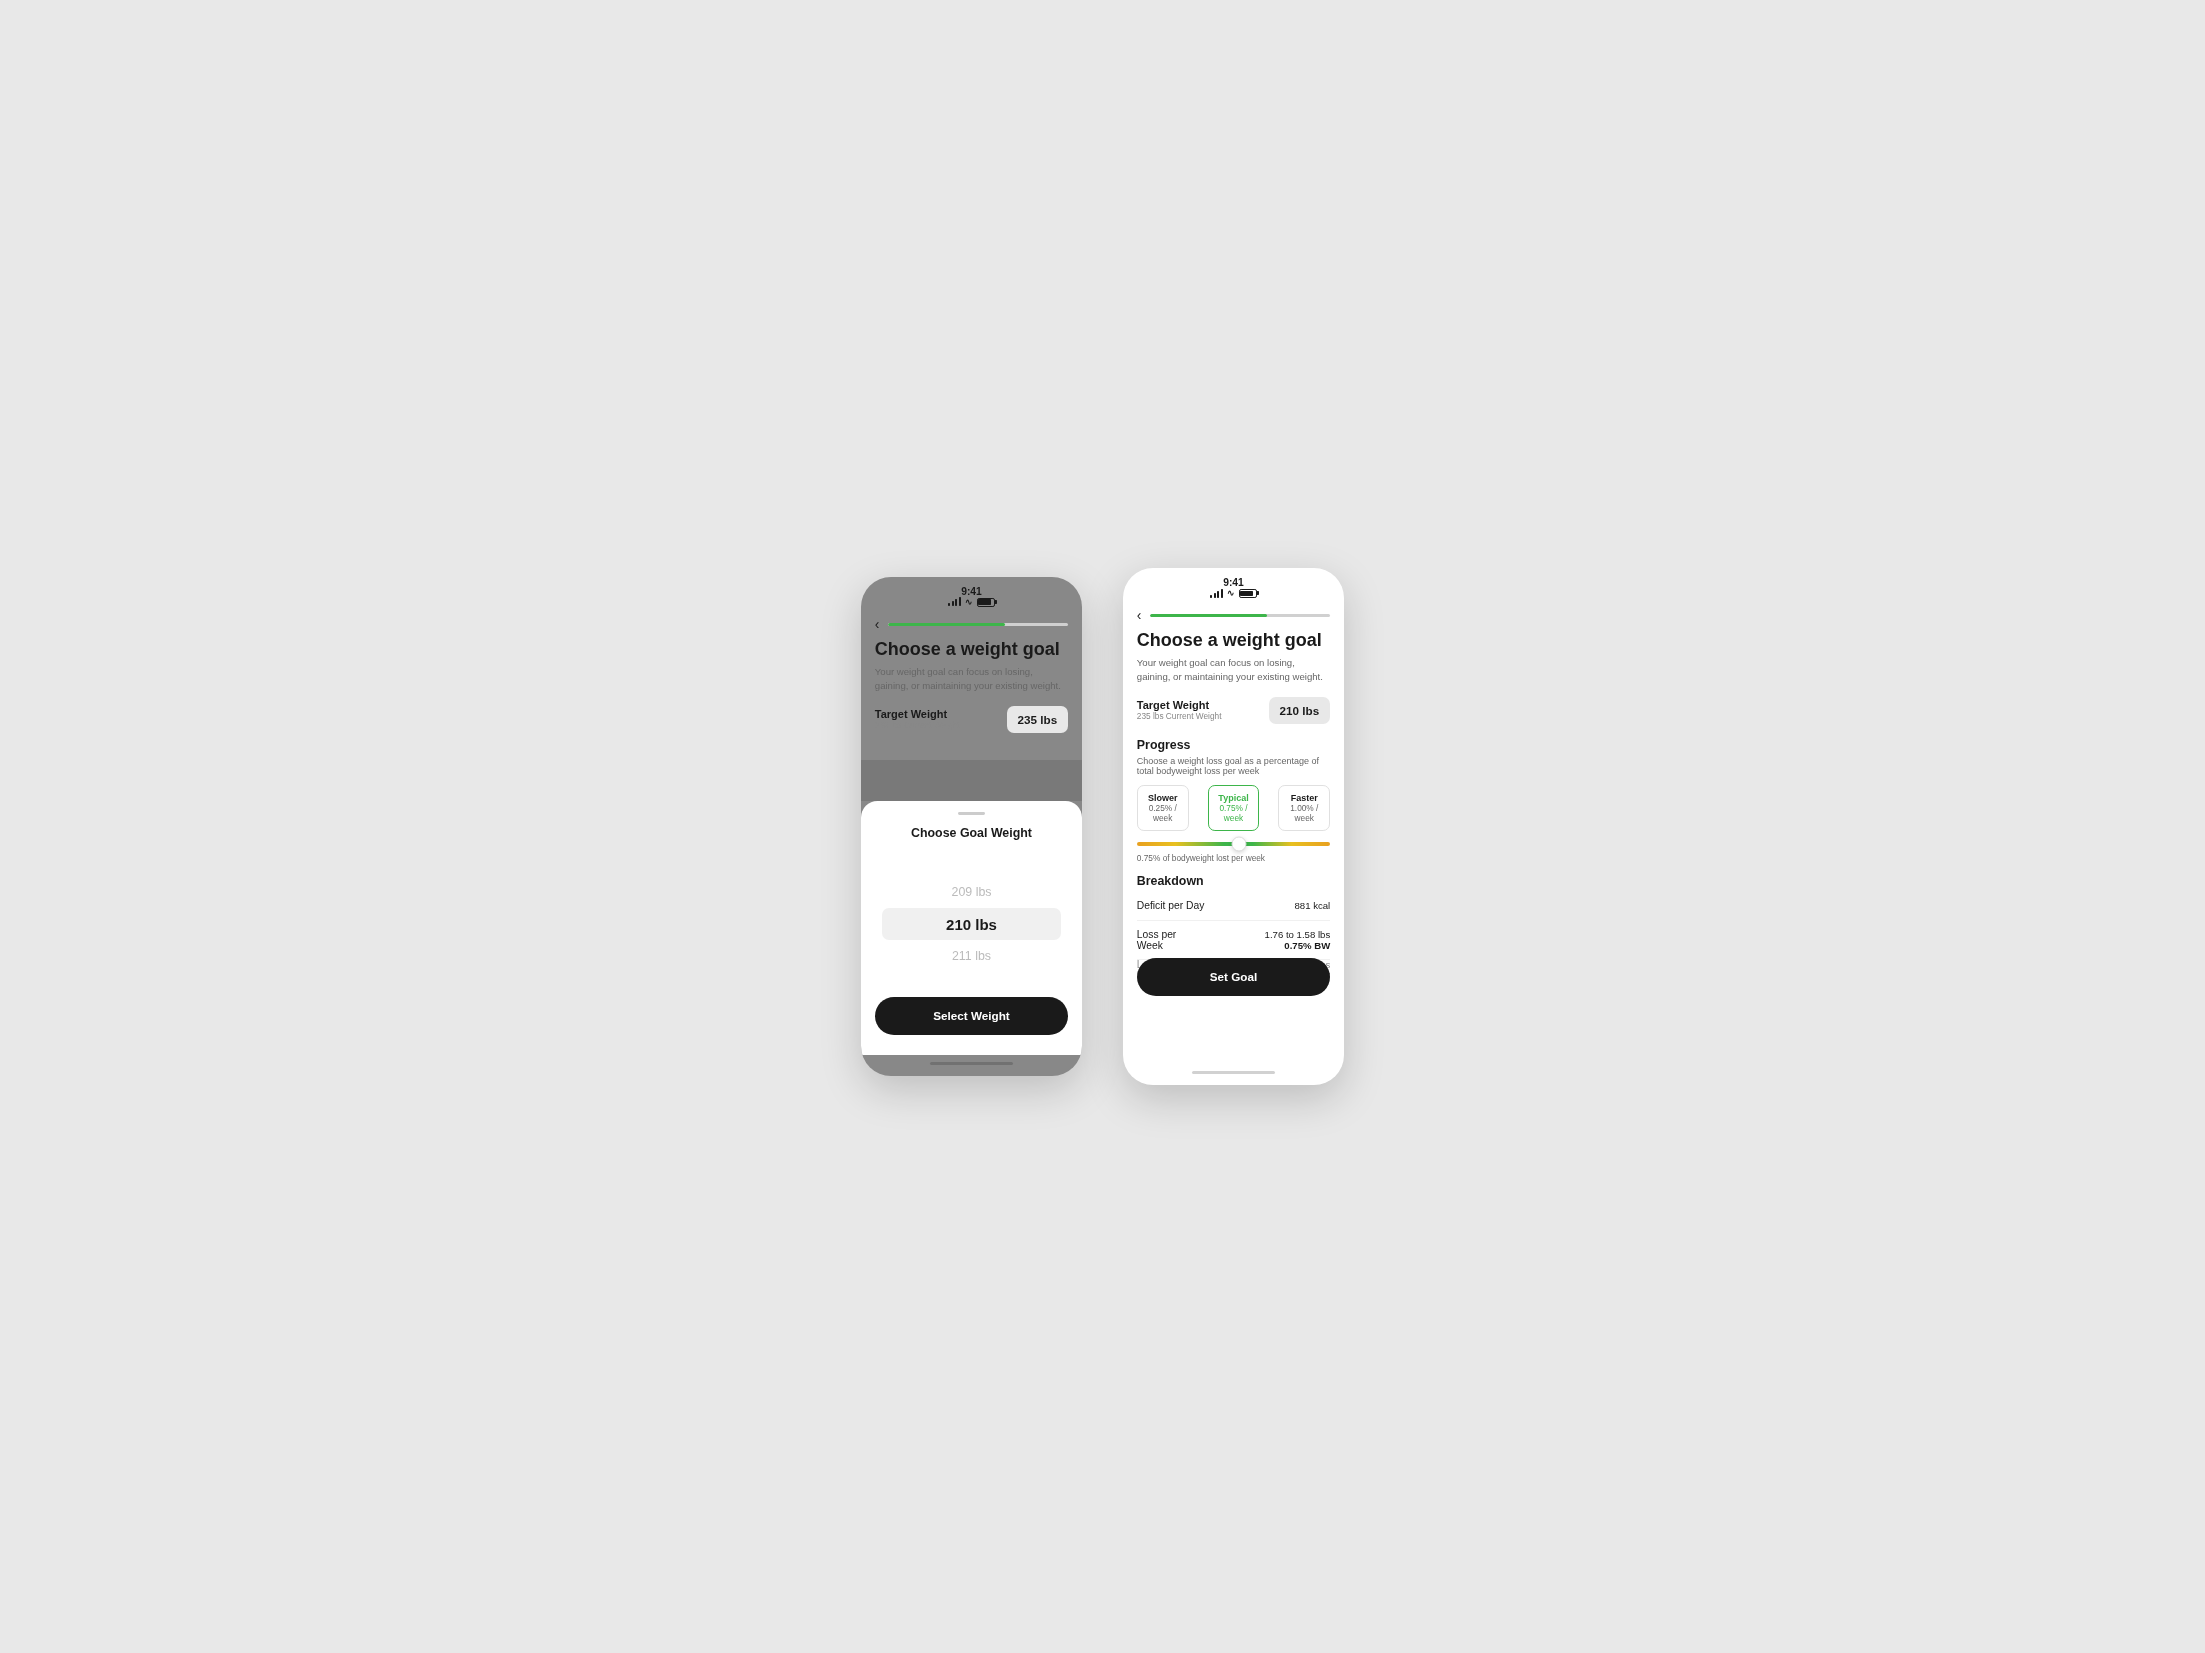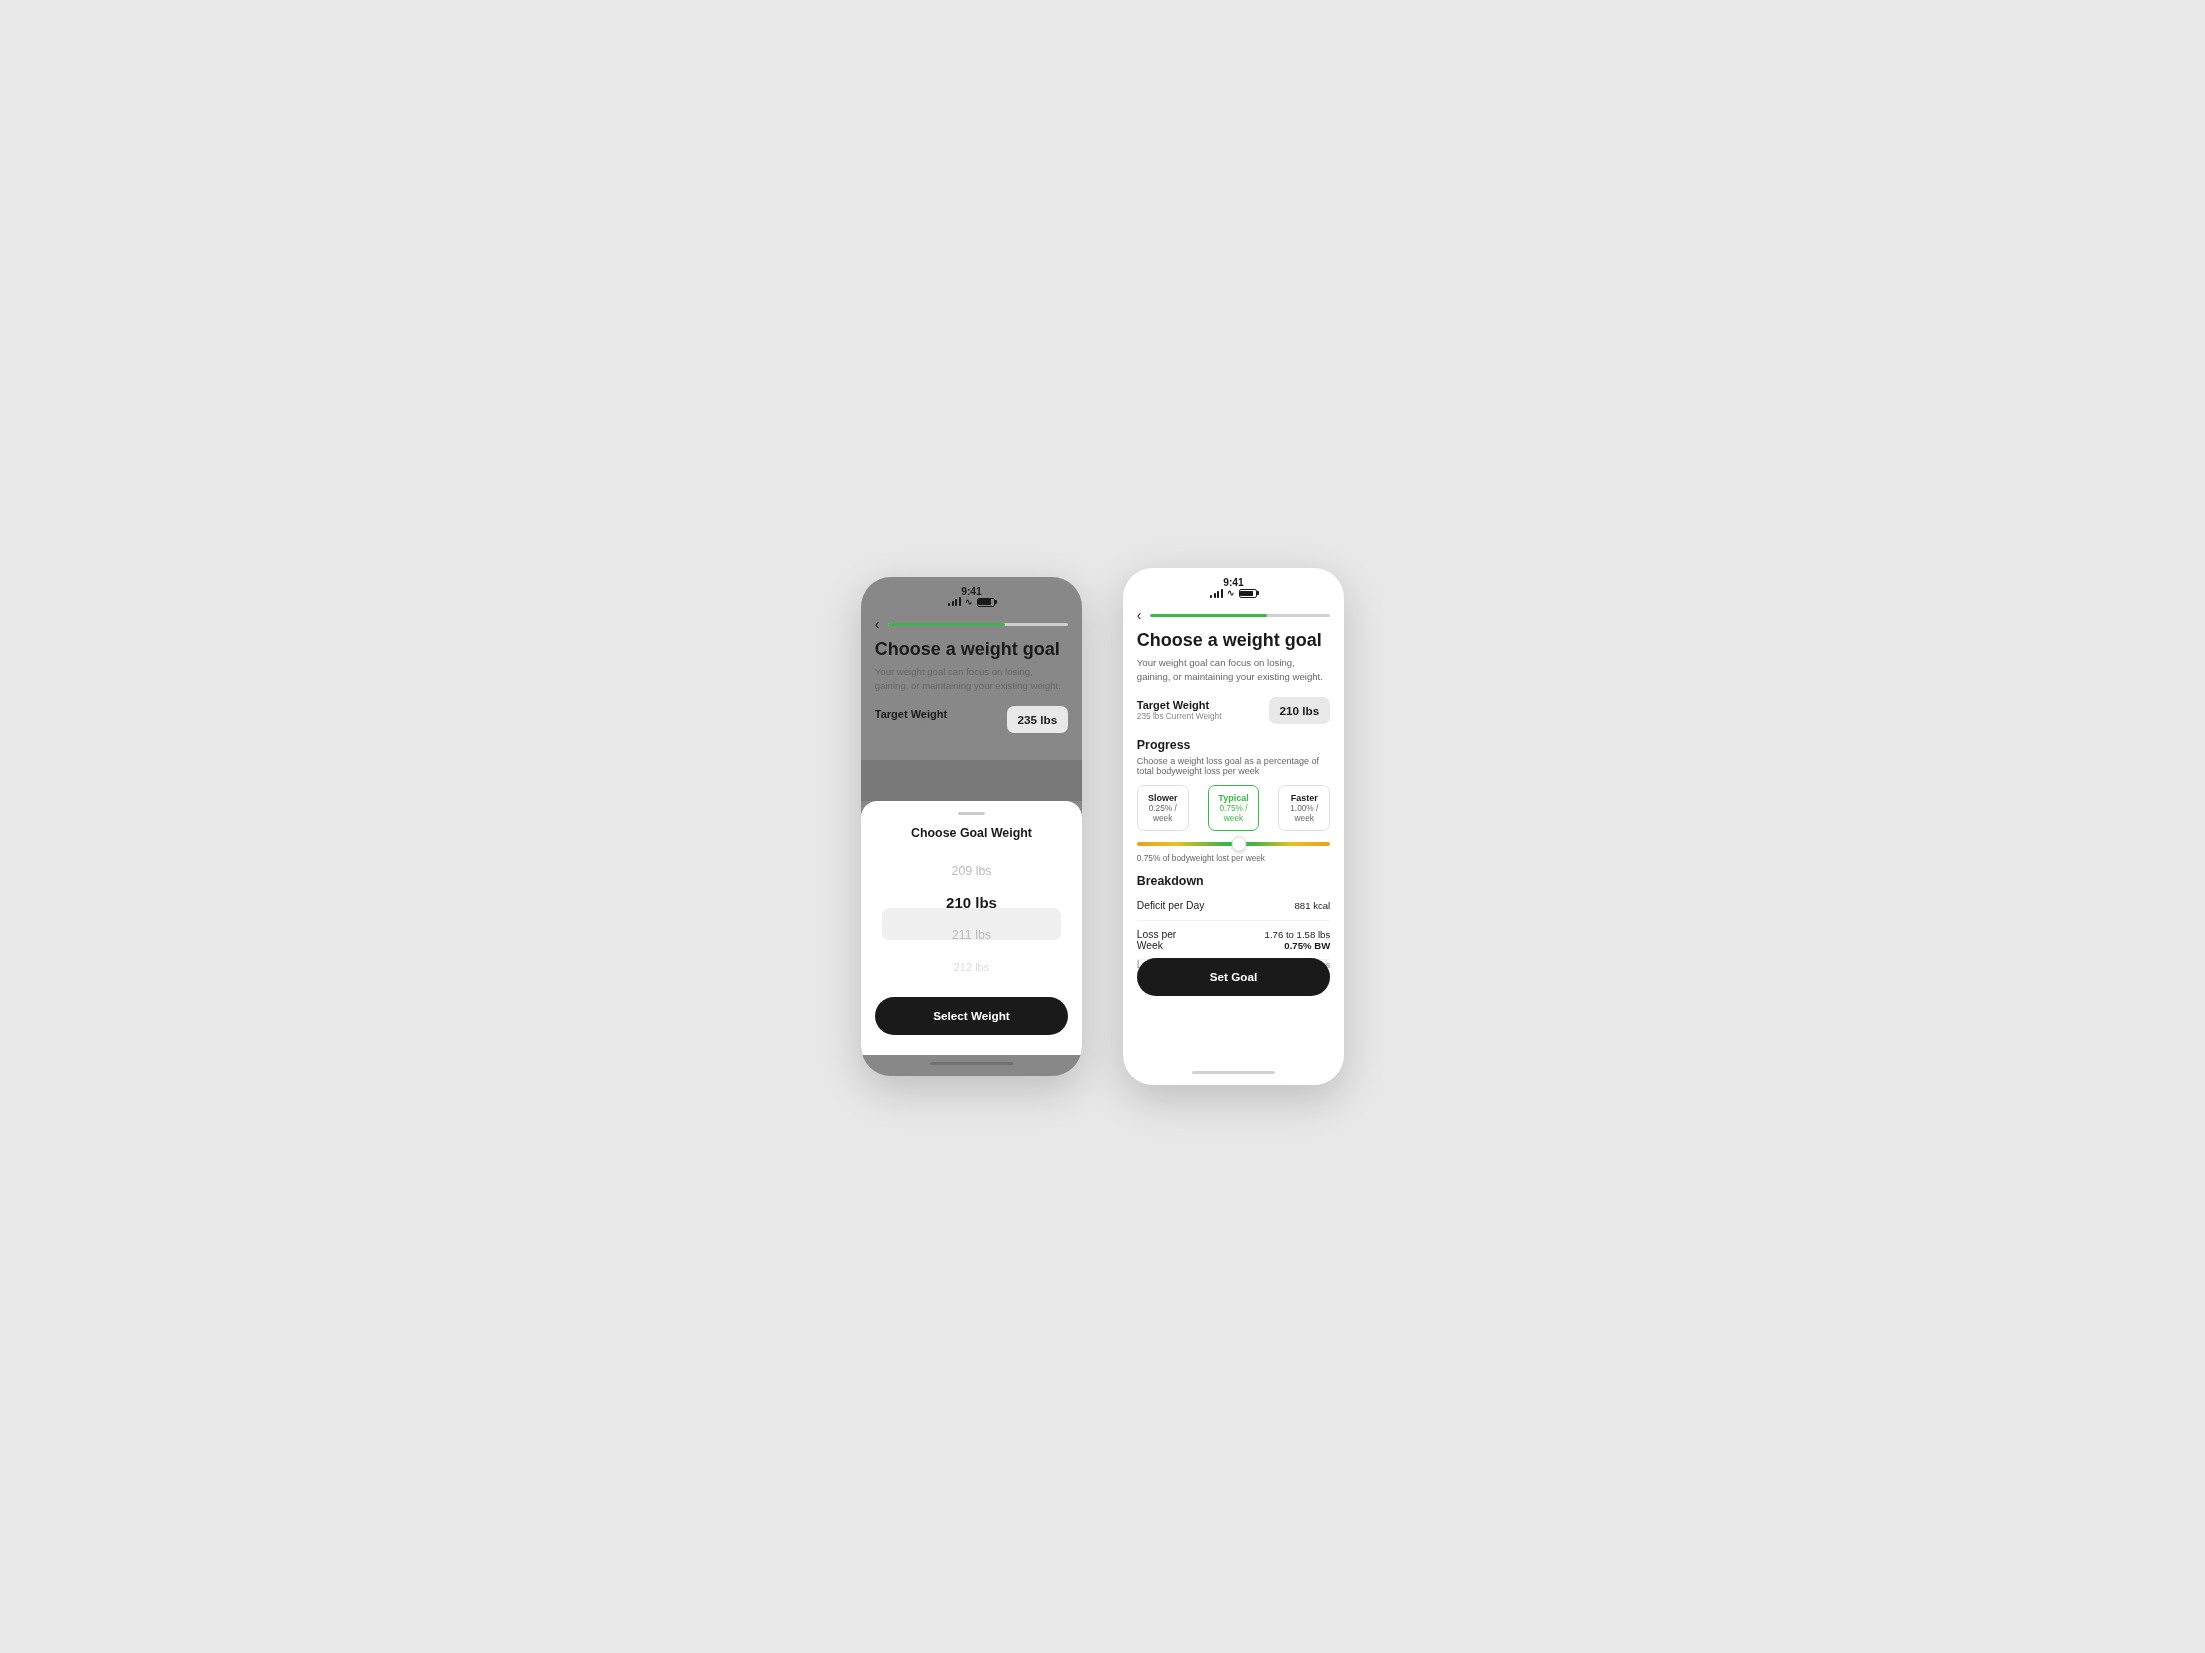--- a/index.html
+++ b/index.html
@@ -210,21 +210,21 @@
     }
 
     
     .weight-picker {
       position: relative;
       overflow: hidden;
       height: 117px;
       display: flex;
       flex-direction: column;
       align-items: center;
-      justify-content: flex-end;
+      justify-content: center;
     }
 
     .picker-highlight {
       position: absolute;
       left: 6.9px;
       right: 6.9px;
       top: 50%;
       transform: translateY(-50%);
       height: 32px;
       background: #f0f0f0;

